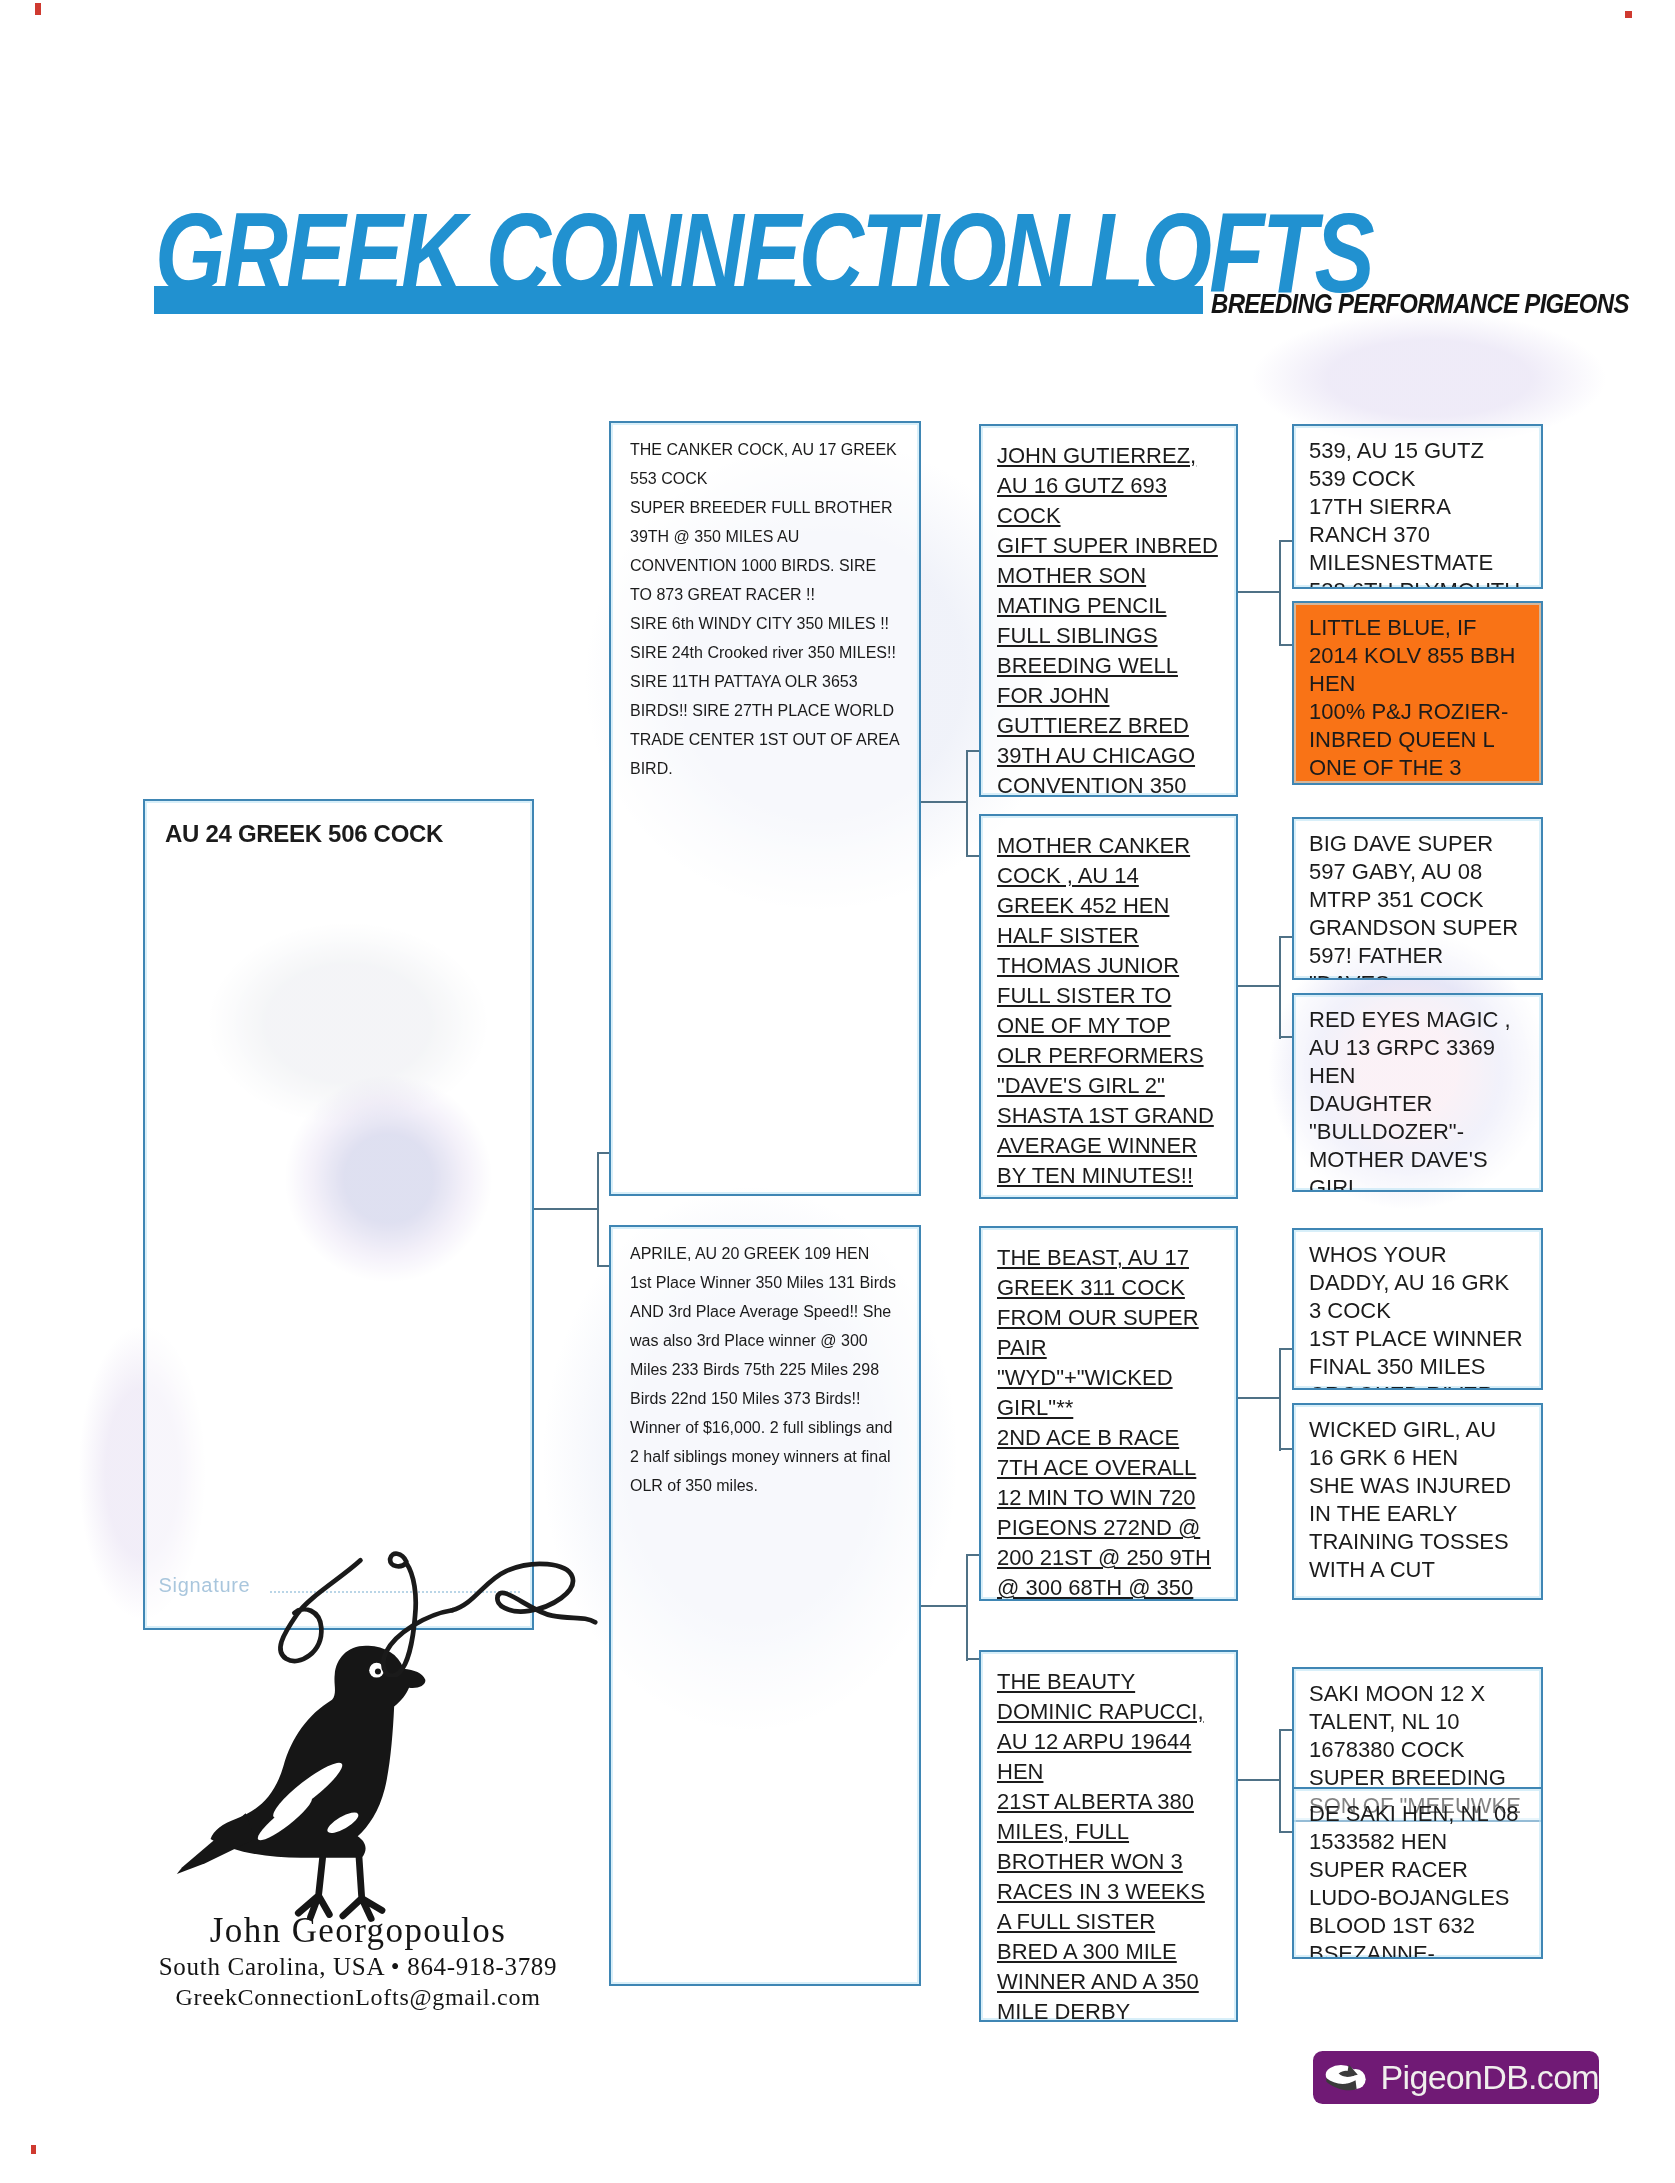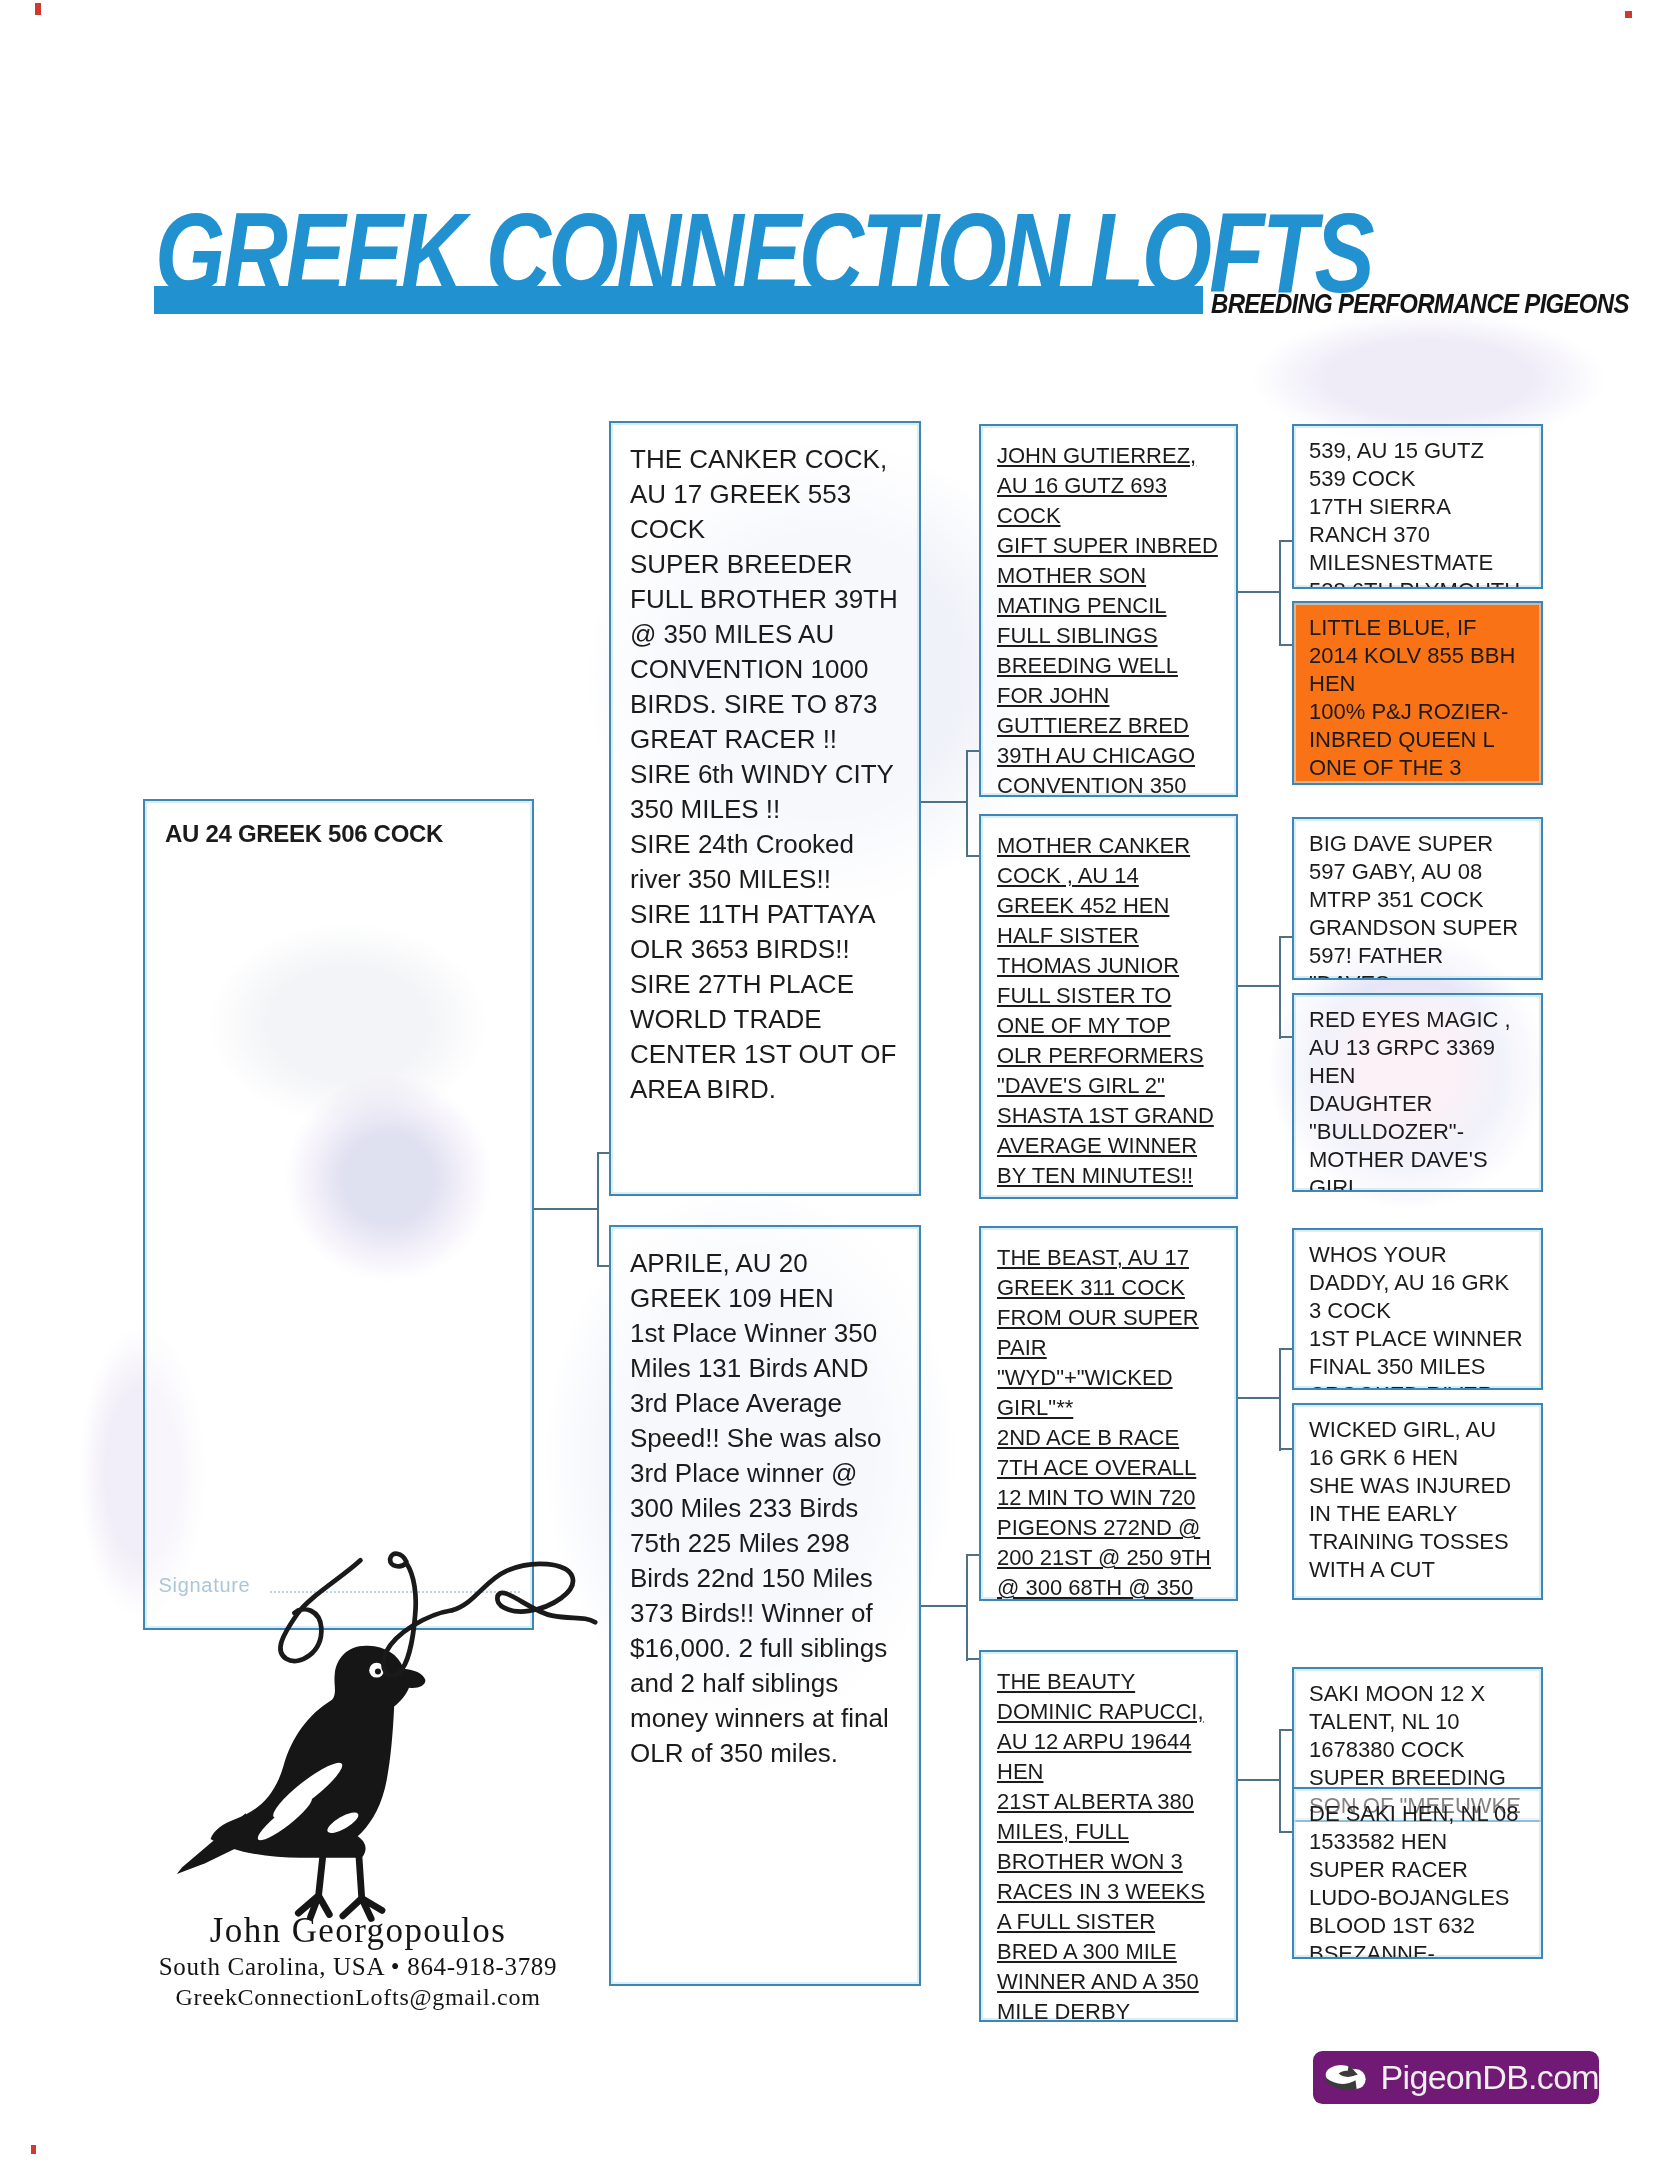--- a/index.html
+++ b/index.html
@@ -21,21 +21,21 @@
   }
   
   .blob{position:absolute;border-radius:50%;z-index:0;pointer-events:none;}
   
   .box{
     position:absolute;border:2.7px solid #3f86b4;background:rgba(255,255,255,.45);
     box-shadow:inset 0 0 0 2px rgba(190,228,245,.6);
     color:#1b1b1b;z-index:2;overflow:hidden;box-sizing:border-box;
   }
   .txt{white-space:pre-line;}
-  .col2{padding:19px 19px;font-size:26px;line-height:35px;}
+  .col2{padding:12px 19px;font-size:16px;line-height:29px;}
   .col3{padding:15px 16px;font-size:22px;line-height:30px;text-decoration:underline;}
   .col4{padding:10.8px 15px;font-size:22px;line-height:28px;}
   .box.highlight{background:#f97316;}
   .subject{padding:17.6px 20px;font-size:24px;line-height:30px;}
   .subject-title{font-size:24px;font-weight:700;margin-bottom:6.8px;letter-spacing:-0.3px;}
   .sig-label{position:absolute;left:13.5px;bottom:28px;font-size:20px;color:#a9c6dd;letter-spacing:0.7px;}
   .sig-line{position:absolute;left:125px;right:12px;bottom:35px;border-bottom:2px dotted #b9d5e7;}
   
   .cl{position:absolute;background:#4f7186;z-index:1;}
   

